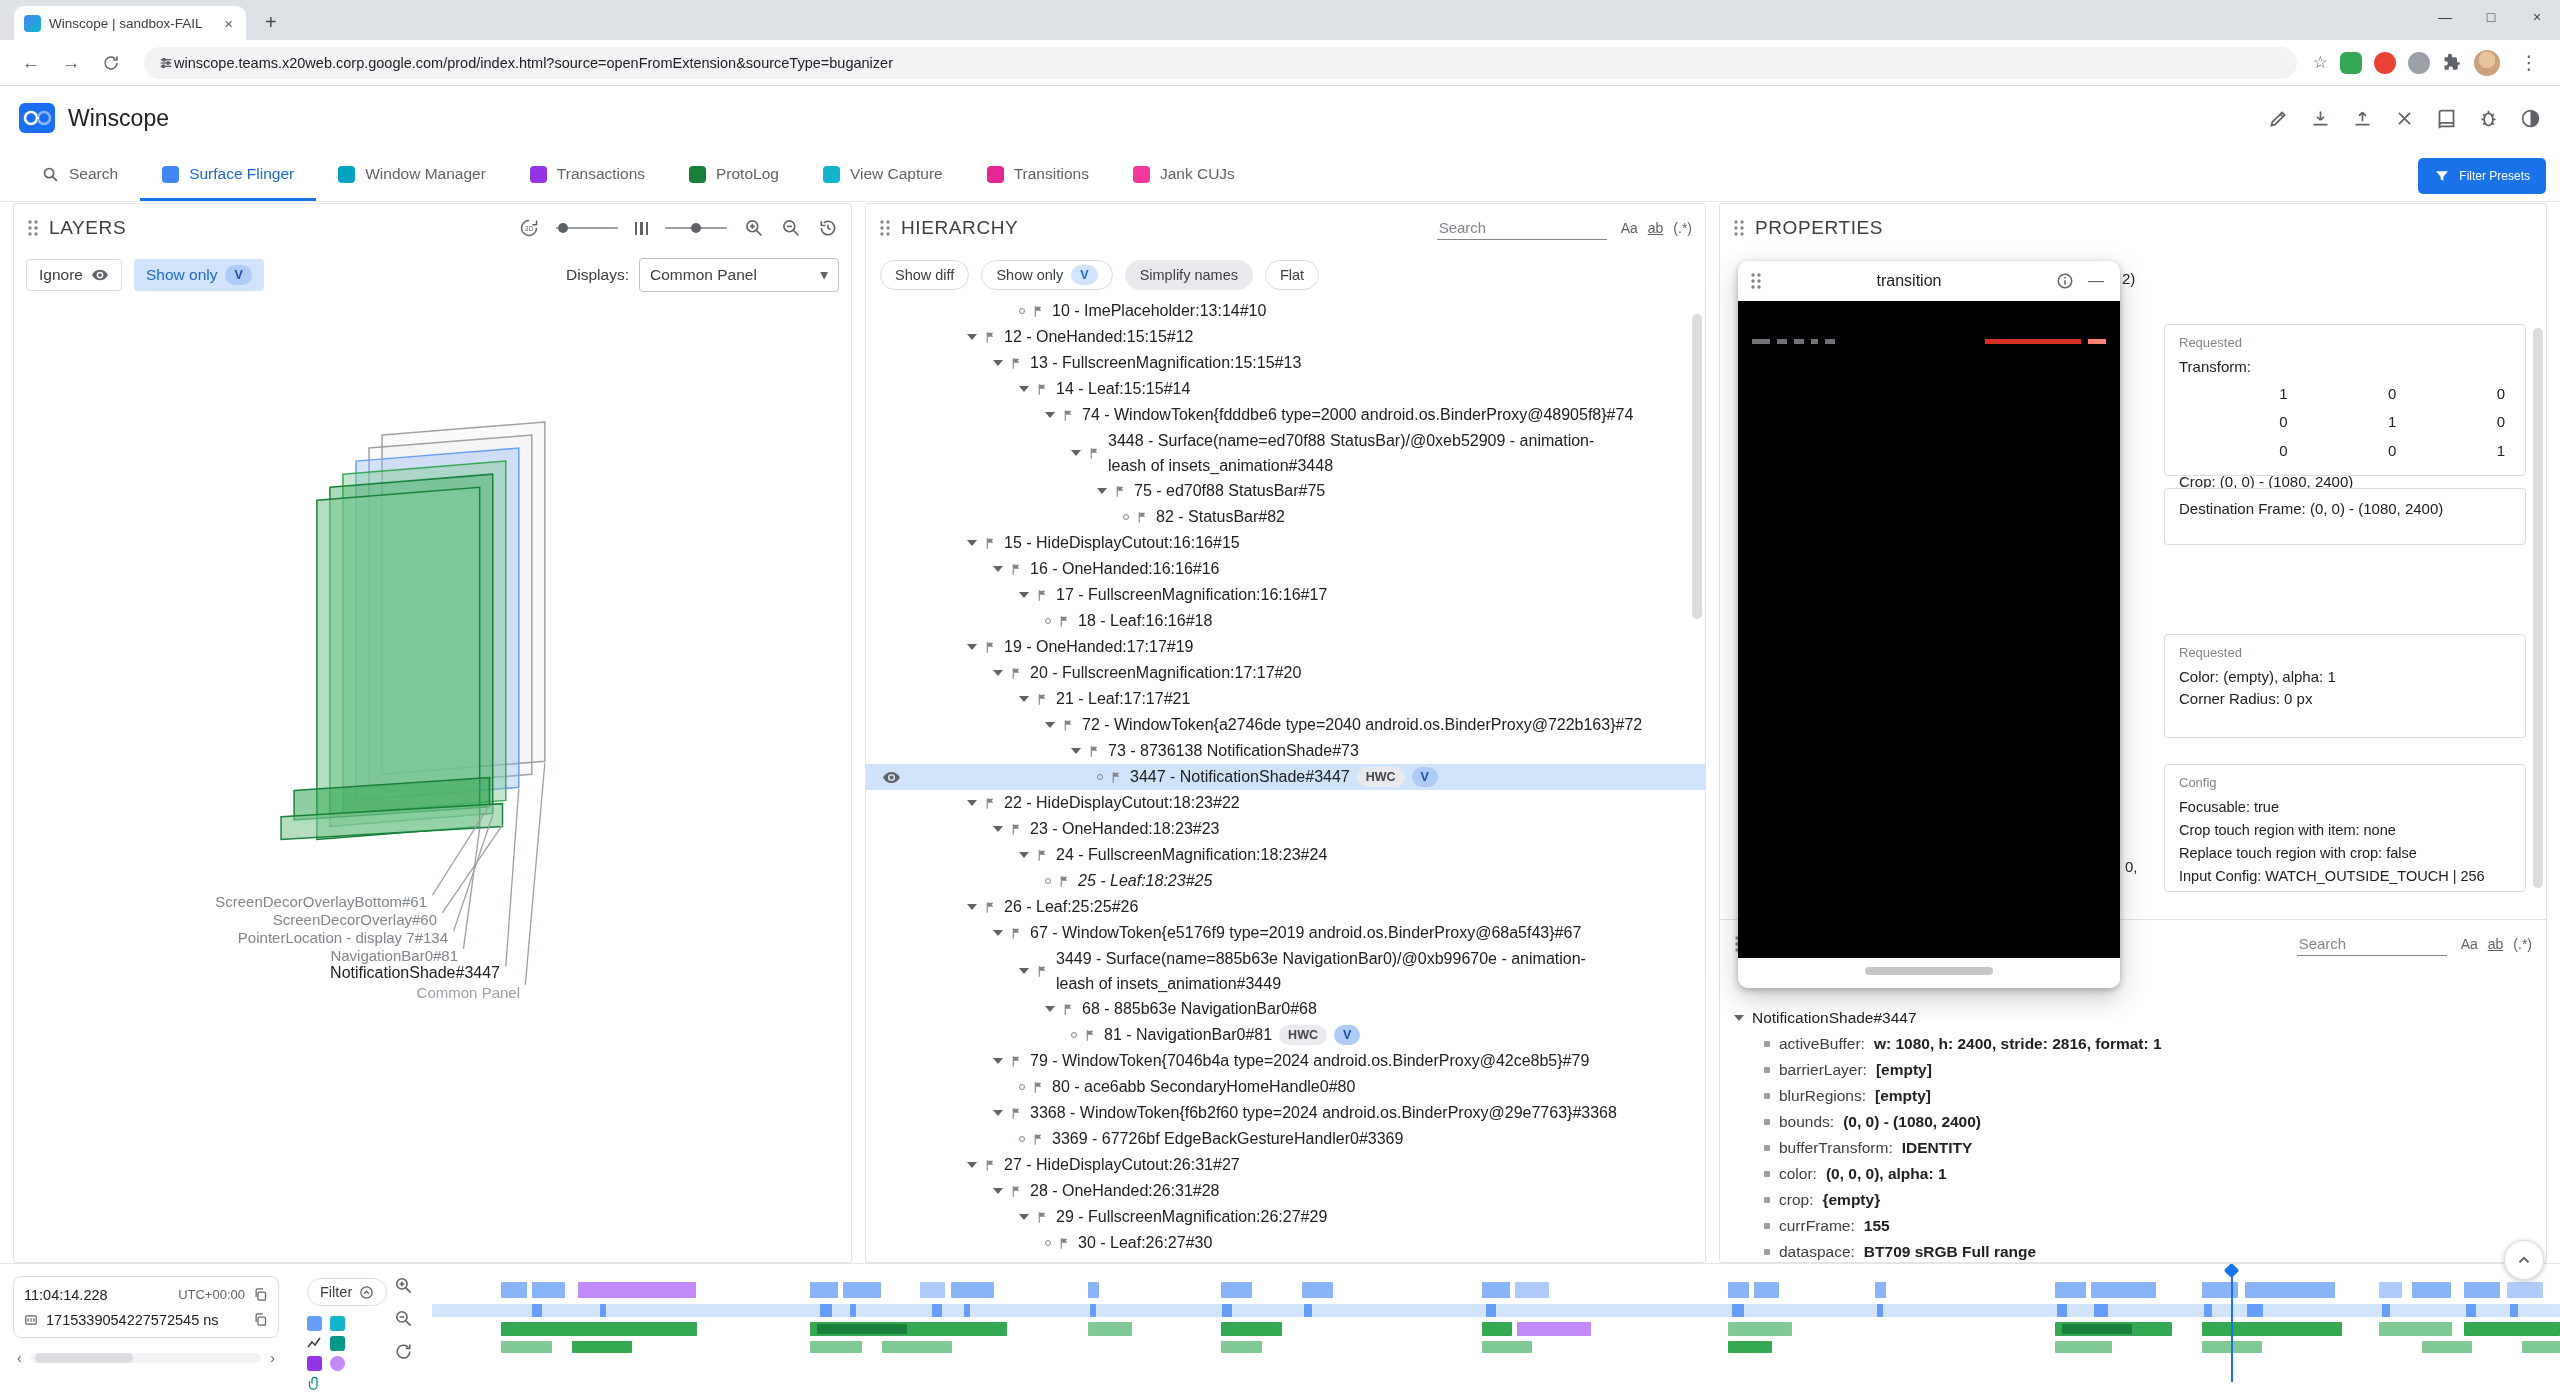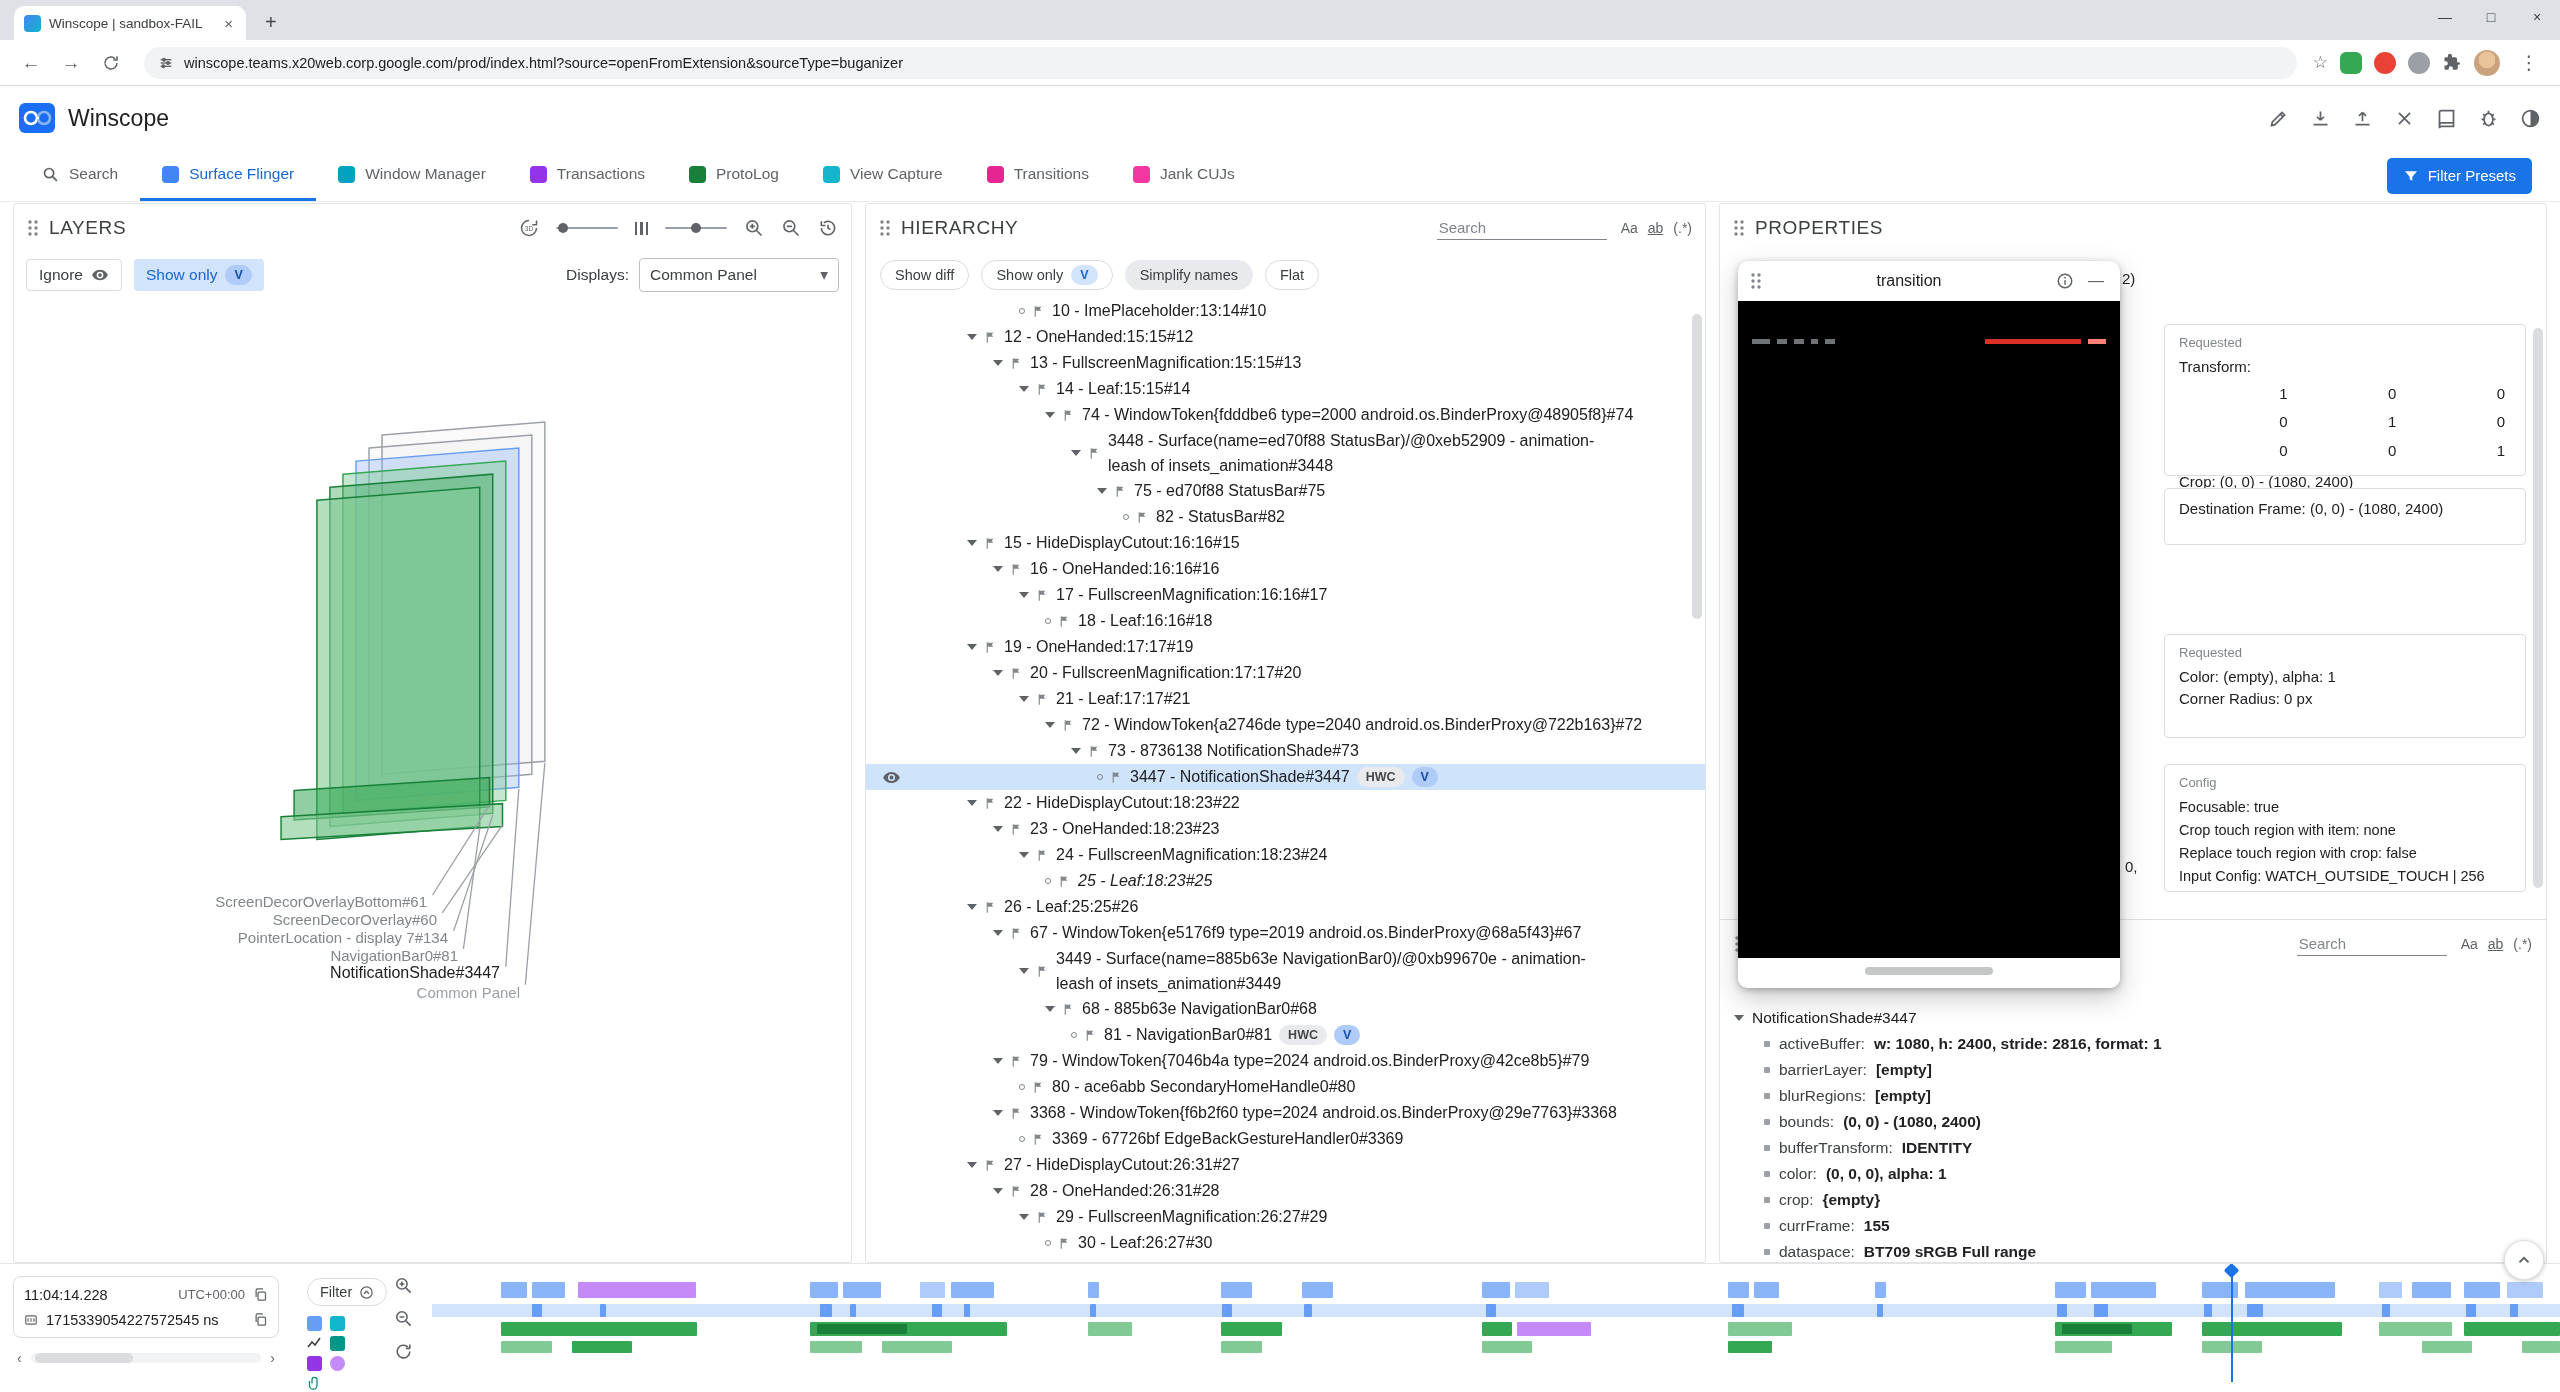--- a/index.html
+++ b/index.html
@@ -14,40 +14,40 @@
   .favicon{width:17px;height:17px;border-radius:4px;background:linear-gradient(135deg,#4285f4,#12b5cb);flex-shrink:0}
   .tab-title{font-size:13.5px;color:#3c4043;white-space:nowrap;overflow:hidden;text-overflow:ellipsis;flex:1}
   .tab-x{font-size:15px;color:#5f6368;padding:0 3px;cursor:pointer}
   .newtab{font-size:20px;color:#44474a;margin:0 0 4px 10px;padding:2px 9px;border-radius:50%}
   .wincontrols{margin-left:auto;display:flex;align-self:flex-start}
   .winbtn{width:46px;height:34px;display:flex;align-items:center;justify-content:center;font-size:14px;color:#3c4043}
 
   .toolbar{position:absolute;top:40px;left:0;right:0;height:46px;background:#fff;border-bottom:1px solid #dadce0;
     display:flex;align-items:center;padding:0 14px;gap:6px}
   .navgly{font-size:19px;color:#5f6368;width:34px;height:34px;display:flex;align-items:center;justify-content:center;border-radius:50%}
-  .urlpill{flex:1;height:32px;background:#f1f3f4;border-radius:16px;margin:0 10px;display:flex;align-items:center;padding:0 14px;gap:10px;min-width:0}
+  .urlpill{flex:1;height:32px;background:#f1f3f4;border-radius:16px;margin:0 10px;display:flex;align-items:center;padding:0 14px;min-width:0}
   .url-text{font-size:14.5px;color:#202124;white-space:nowrap;overflow:hidden}
   .tb-right{display:flex;align-items:center;gap:12px}
   .star{font-size:17px;color:#5f6368}
   .ext{width:22px;height:22px;border-radius:6px}
   .avatar{width:26px;height:26px;border-radius:50%;background:radial-gradient(circle at 50% 38%,#e9c39a 0 40%,#caa27e 41% 100%)}
 
   
   .appheader{position:absolute;top:86px;left:0;right:0;height:64px;display:flex;align-items:center;padding:0 18px;gap:12px}
   .appname{font-size:23px;font-weight:500;color:#202124}
   .hd-right{margin-left:auto;display:flex;align-items:center;gap:18px}
   .tracefile{font-size:17px;color:#3c4043;max-width:860px;white-space:nowrap;overflow:hidden;text-overflow:ellipsis}
   .hd-ico{width:24px;height:24px;display:flex;align-items:center;justify-content:center;color:#5f6368}
 
   .appnav{position:absolute;top:150px;left:0;right:0;height:52px;display:flex;align-items:stretch;padding-left:20px;border-bottom:1px solid #e8eaed}
   .nav-tab{display:flex;align-items:center;gap:10px;padding:0 22px;font-size:15.5px;font-weight:500;color:#5f6368;border-bottom:3px solid transparent;cursor:pointer}
   .nav-tab.active{color:#1967d2;border-bottom-color:#1a73e8}
   .tab-ic{width:17px;height:17px;border-radius:4px;display:flex;align-items:center;justify-content:center;flex-shrink:0}
-  .filter-presets{margin-left:auto;margin-right:28px;align-self:center;height:36px;background:#1a73e8;color:#fff;
-    border-radius:5px;display:flex;align-items:center;gap:9px;padding:0 16px;font-size:15px;font-weight:500;cursor:pointer}
+  .filter-presets{margin-left:auto;margin-right:14px;align-self:center;height:36px;background:#1a73e8;color:#fff;
+    border-radius:5px;display:flex;align-items:center;gap:9px;padding:0 16px;font-size:12px;font-weight:500;cursor:pointer}
 
   
   .main{position:absolute;top:203px;bottom:129px;left:0;right:0;display:flex;gap:13px;padding:0 13px}
   .panel{position:relative;background:#fff;border:1px solid #e1e3e6;border-radius:3px;overflow:hidden}
   #layers-panel{width:839px;flex-shrink:0}
   #hierarchy-panel{flex:1}
   #properties-panel{width:828px;flex-shrink:0}
   .p-head{height:48px;display:flex;align-items:center;gap:10px;padding:0 13px}
   .p-title{font-size:19px;font-weight:500;letter-spacing:.6px;color:#3c4043}
   .drag-dots{color:#80868b;flex-shrink:0}

